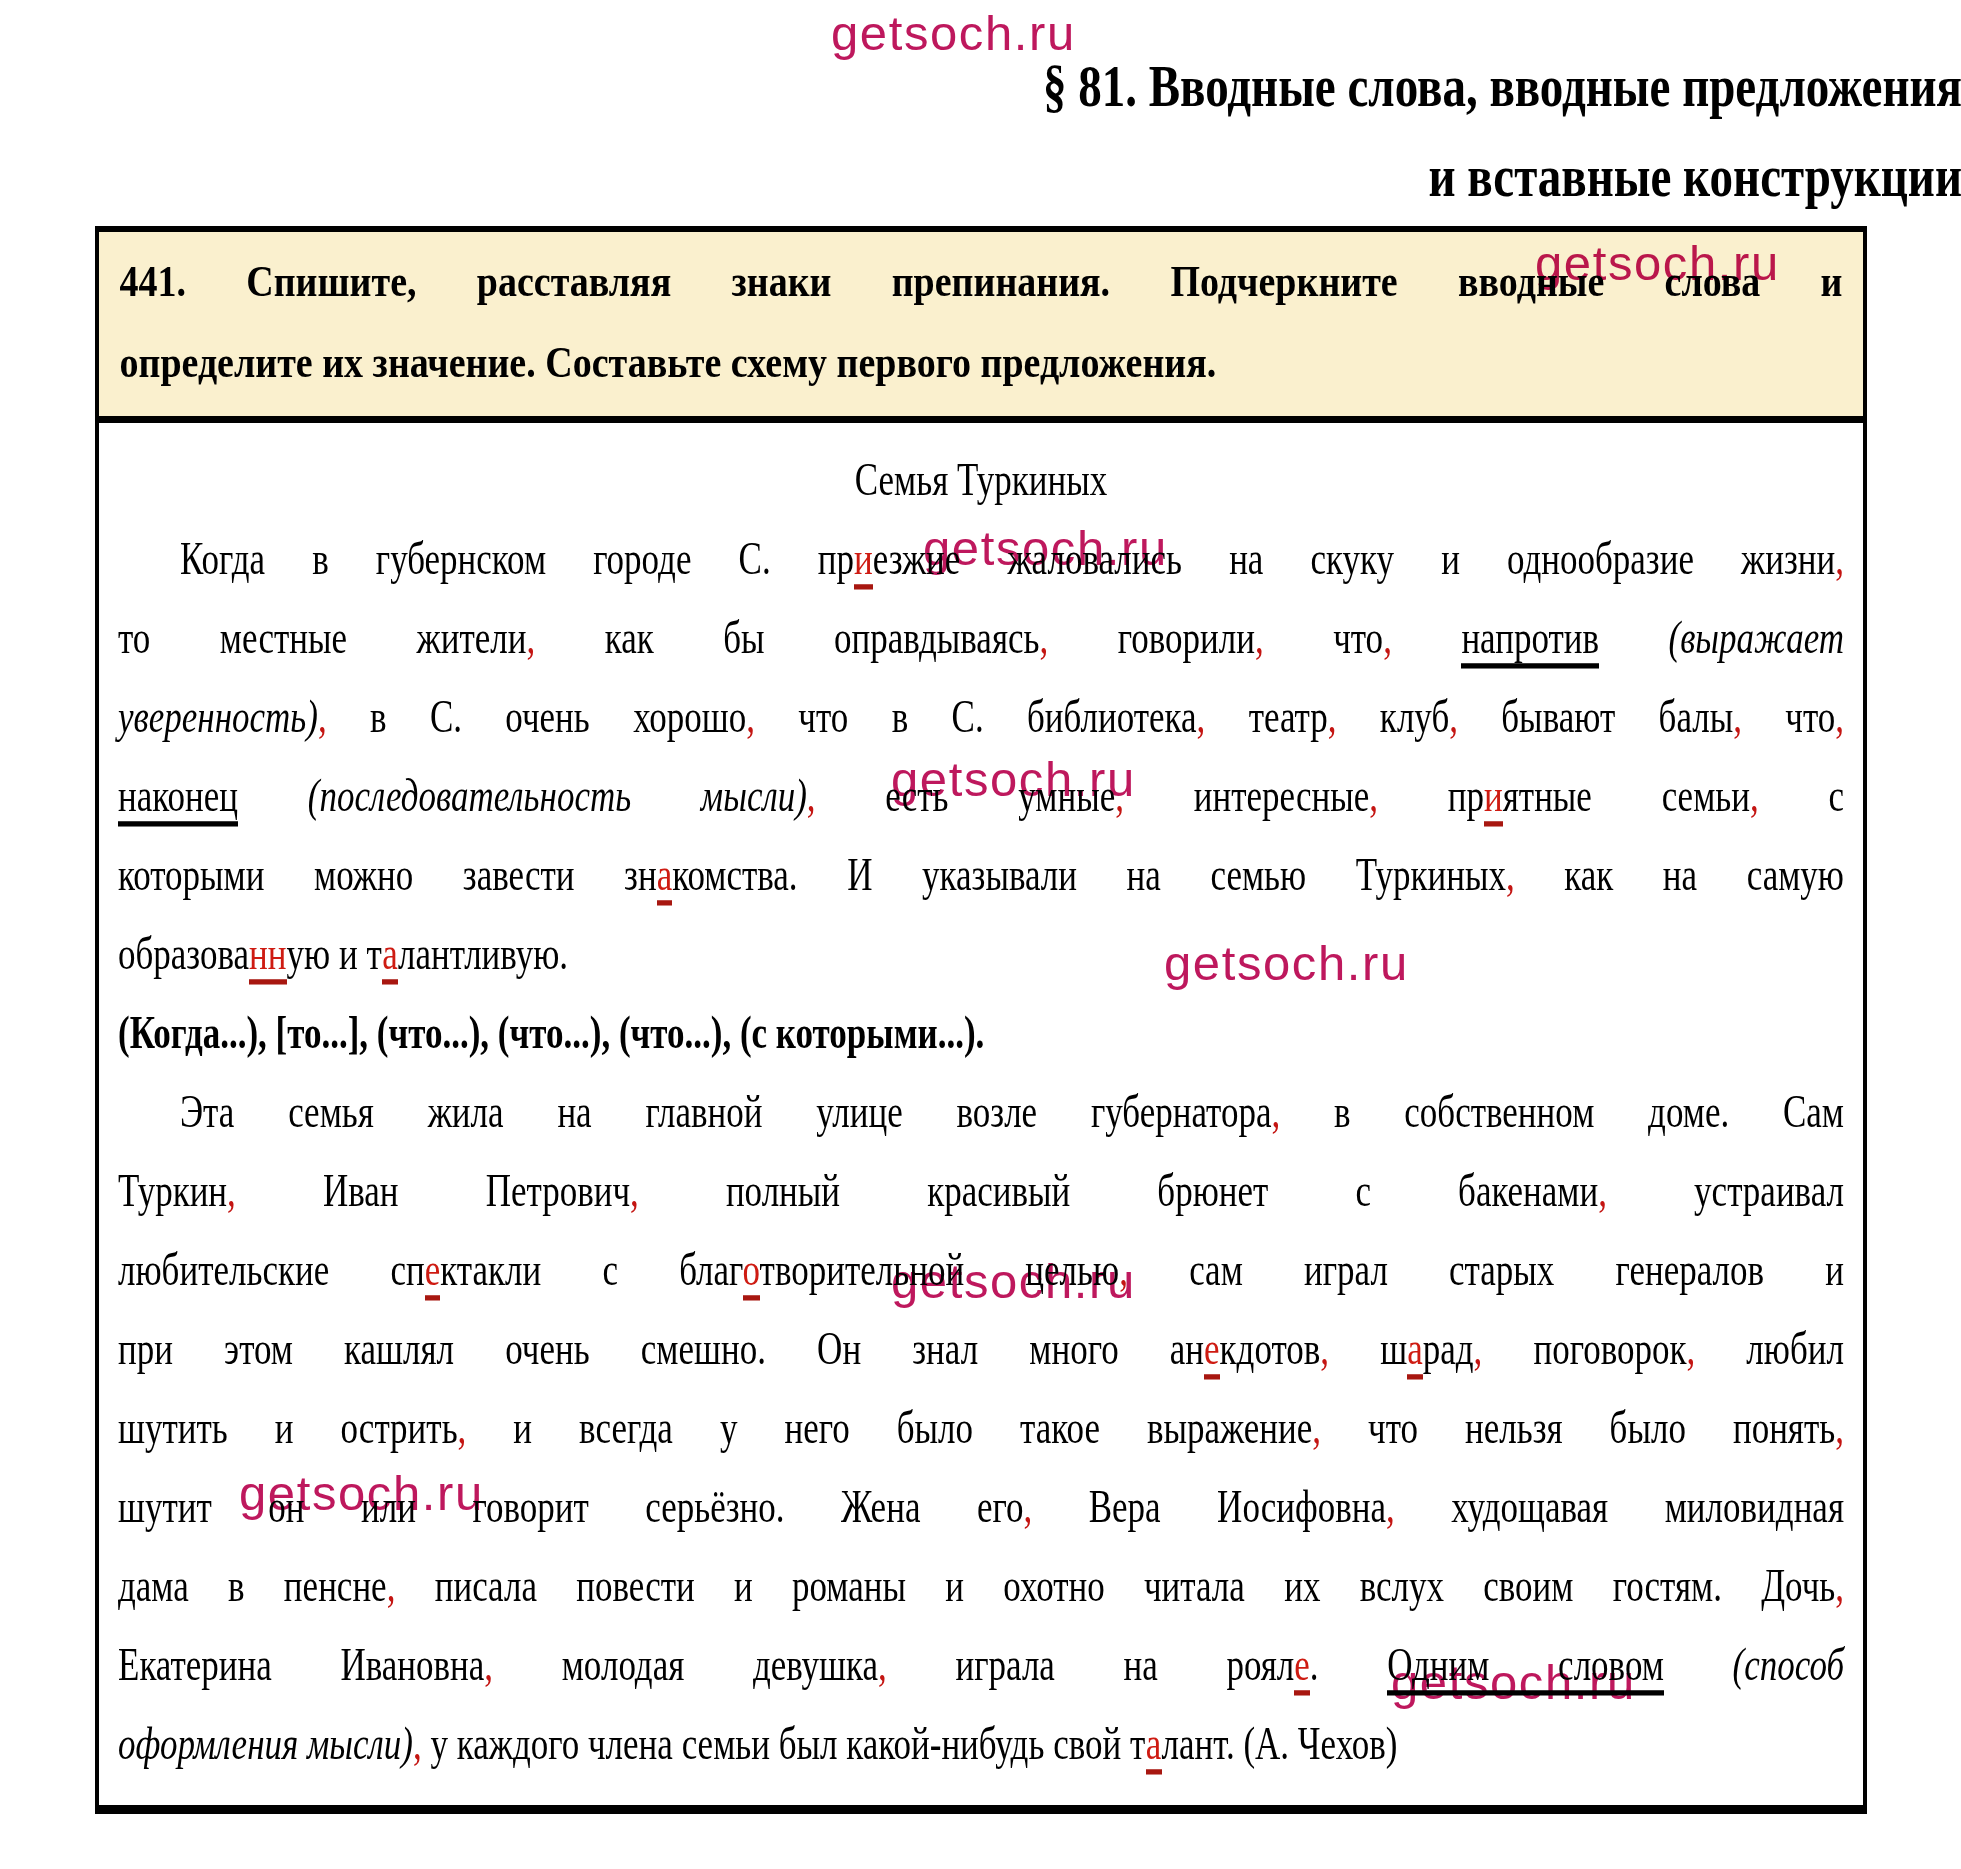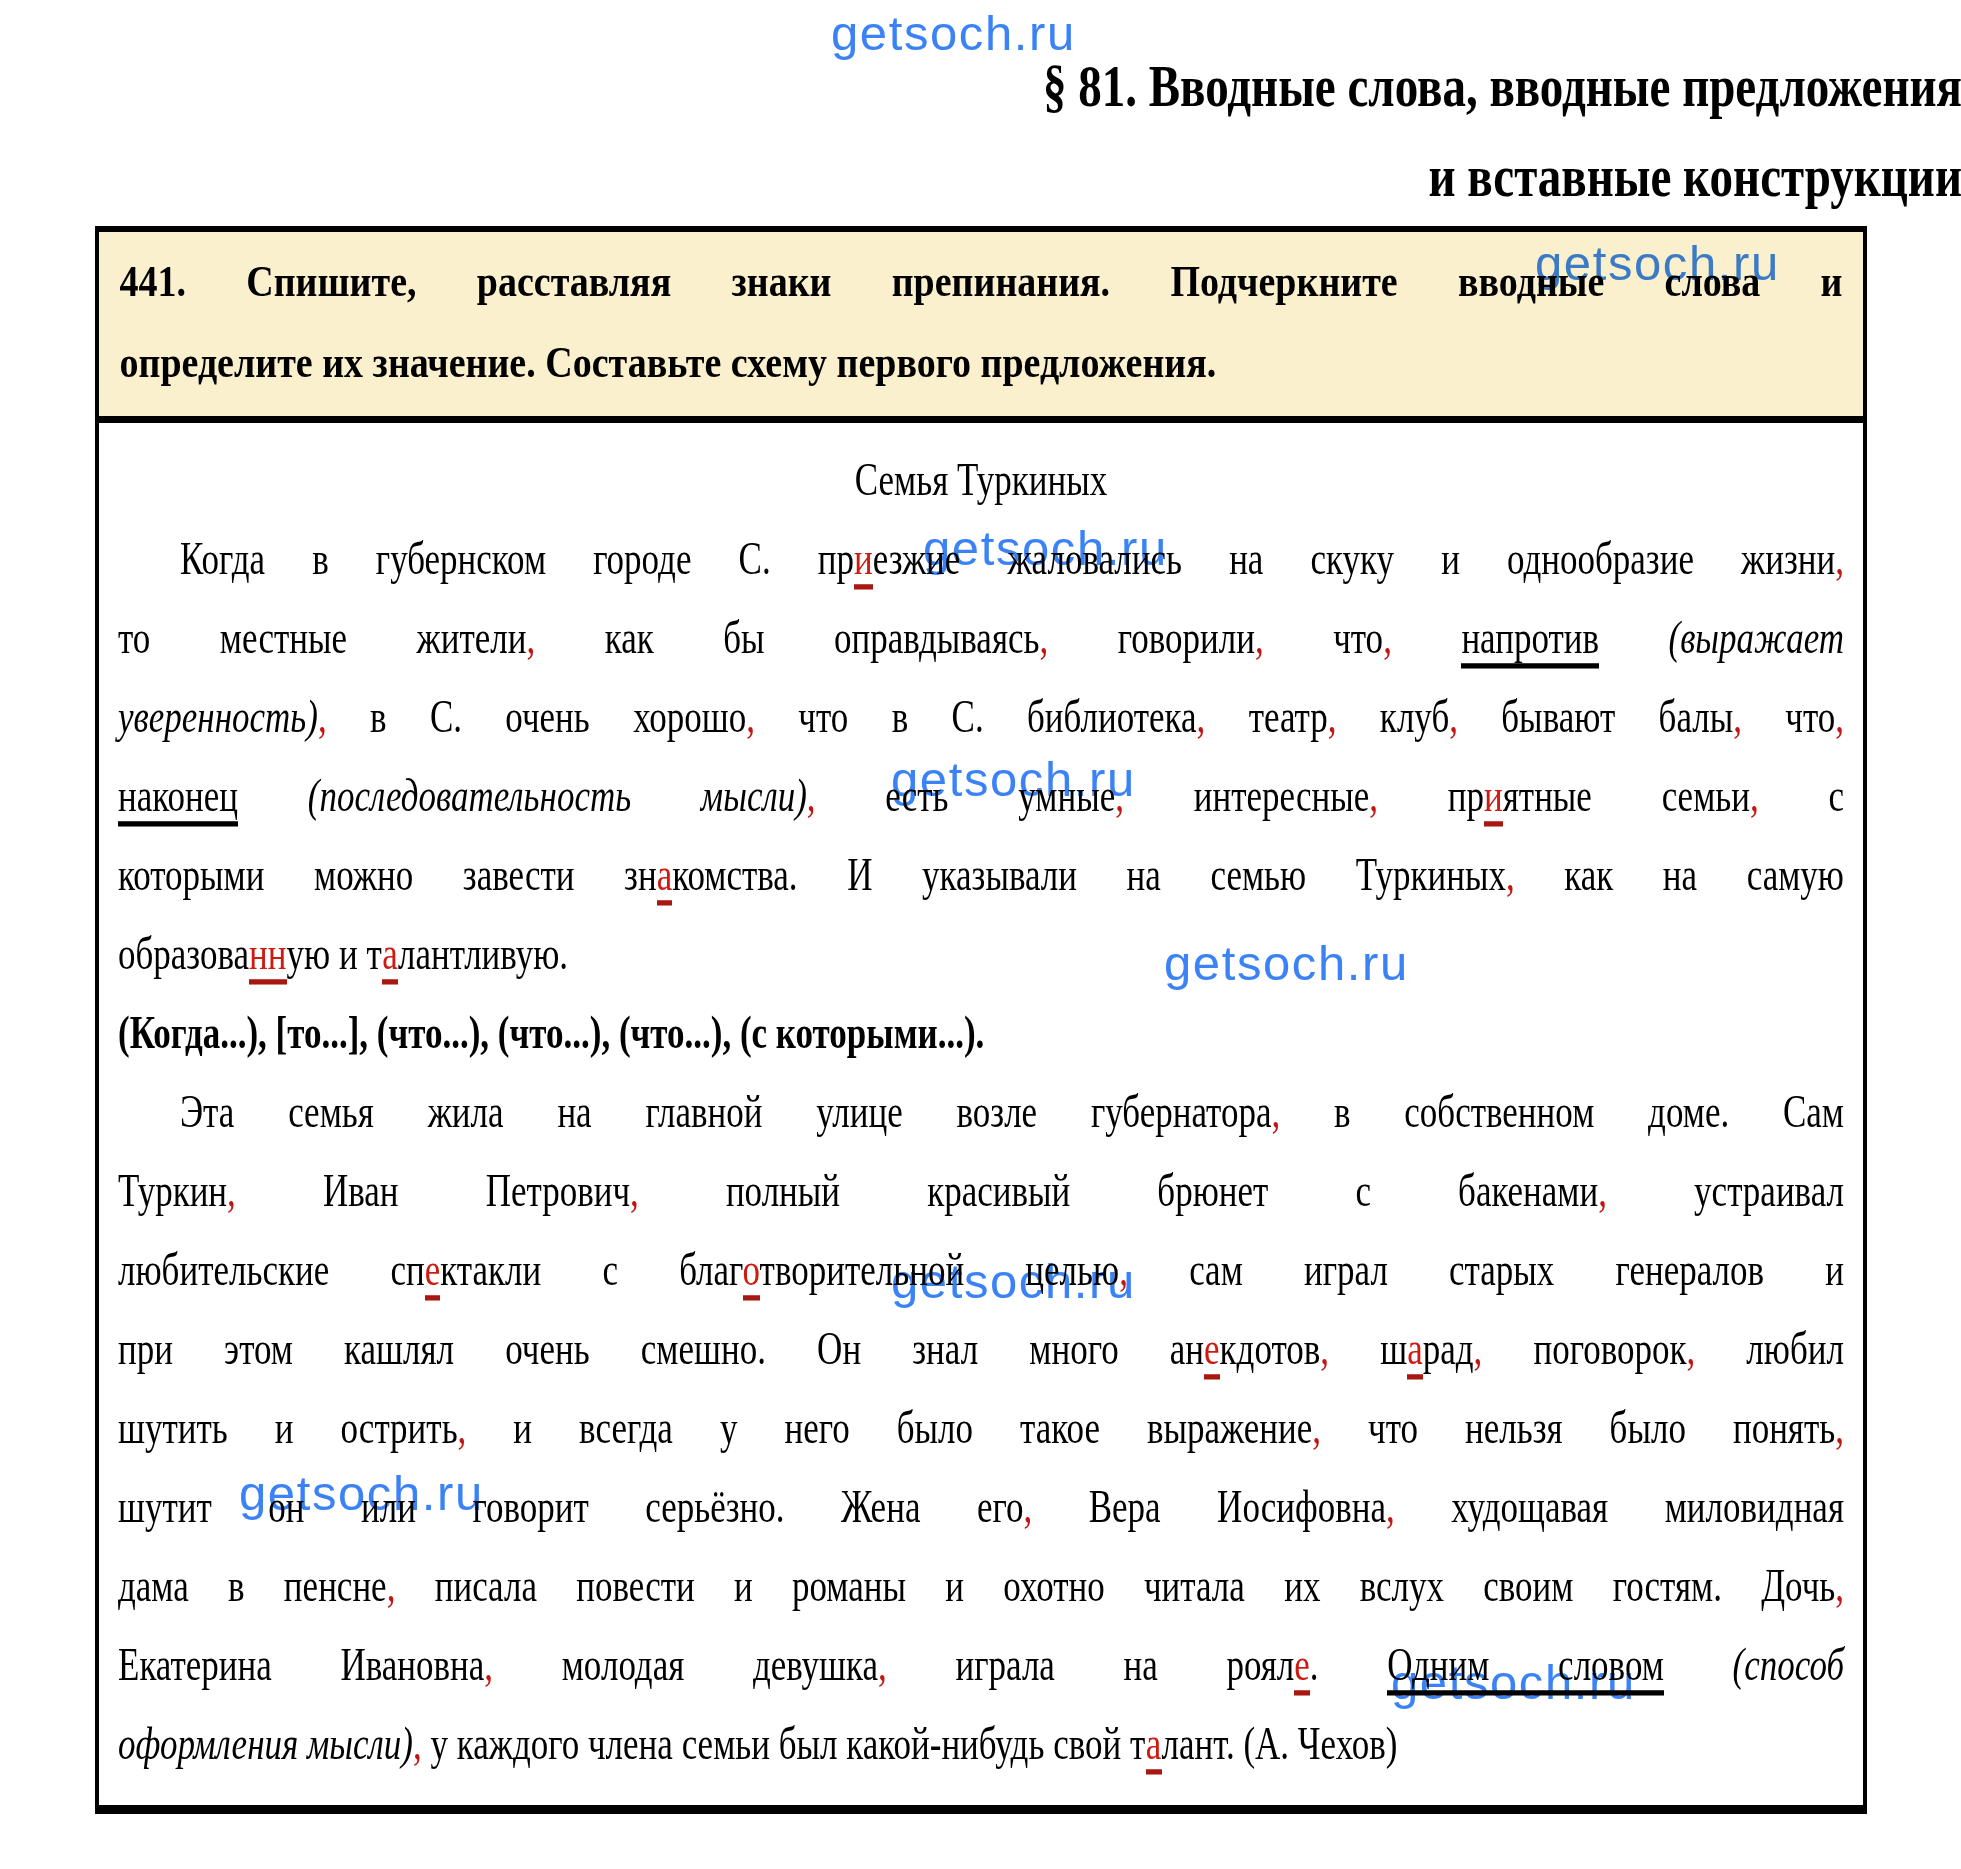--- a/index.html
+++ b/index.html
@@ -12,21 +12,21 @@
     overflow: hidden;
     font-family: "Liberation Serif", serif;
     color: #000000;
   }
   
   .watermark {
     position: absolute;
     font-family: "Liberation Sans", sans-serif;
     font-size: 49px;
     letter-spacing: 1.6px;
-    color: #3b82f6;
+    color: #be185d;
     mix-blend-mode: multiply;
     z-index: 4;
     white-space: nowrap;
     pointer-events: none;
     text-align: center;
   }
   
   .page-title {
     margin: 41px 0 0 0;
     text-align: right;

